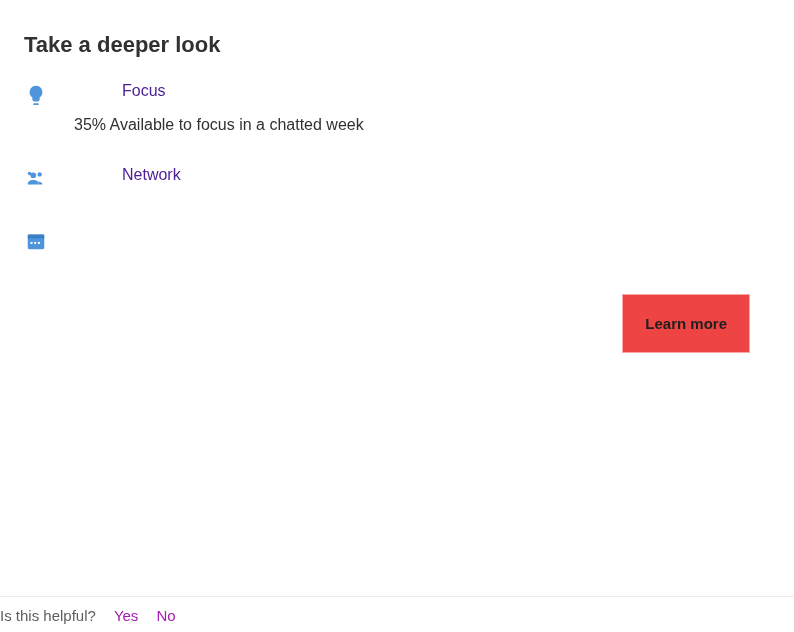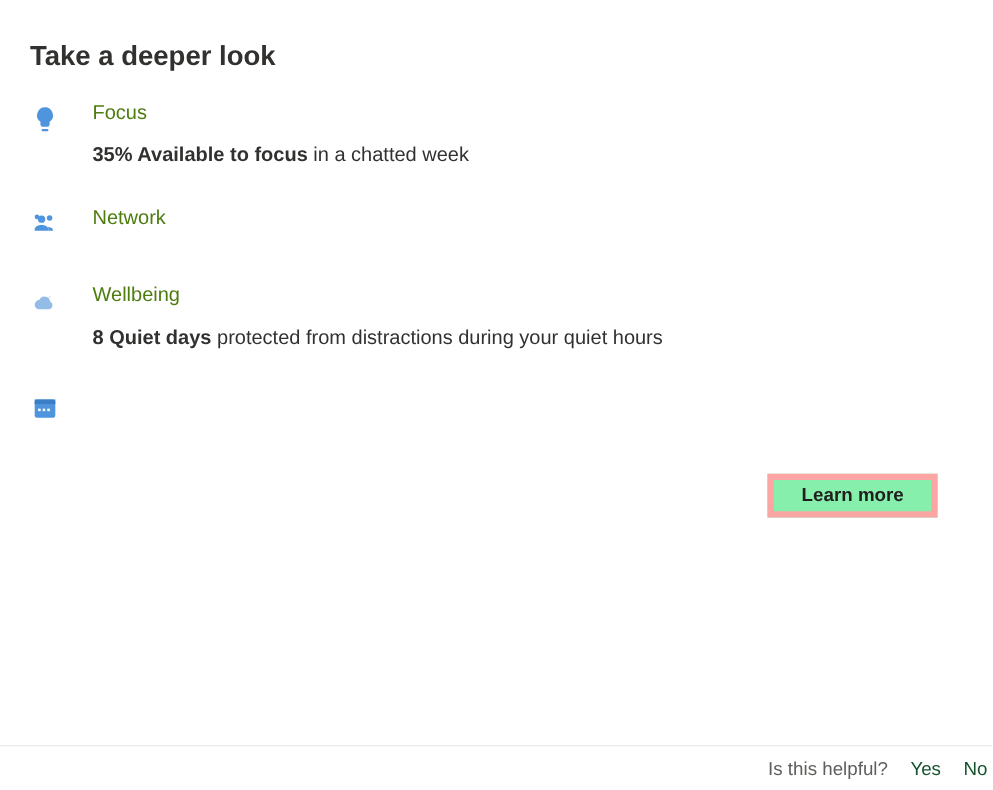--- a/index.html
+++ b/index.html
@@ -39,63 +39,63 @@
     .icon-wrap svg {
       width: 22px;
       height: 22px;
     }
     .item-body {
       margin-left: 22px;
       flex: 1;
     }
     .item-label {
       font-size: 16px;
-      color: #4d7c0f;
+      color: #4c1d95;
       margin-bottom: 14px;
+      margin-left: 48px;
     }
     .item-detail {
       font-size: 16px;
       color: #323130;
       line-height: 1.4;
     }
     .bold {
-      font-weight: 700;
+      font-weight: 400;
     }
     .learn-more-wrap {
       display: flex;
       justify-content: flex-end;
       padding-right: 24px;
       margin-top: 42px;
     }
     .learn-more-btn {
-      border: 5px solid #fca5a5;
-      background: #86efac;
+      border: 1px solid #fca5a5;
+      background: #ef4444;
       color: #201f1e;
       font-size: 15px;
       font-weight: 600;
-      padding: 4px 22px;
+      padding: 20px 22px;
       cursor: pointer;
       font-family: inherit;
     }
     .footer {
       position: absolute;
       bottom: 0;
       left: 0;
       right: 0;
       border-top: 1px solid #edebe9;
       display: flex;
-      justify-content: flex-end;
       align-items: center;
       padding: 10px 4px 8px 0;
       gap: 18px;
       font-size: 15px;
       color: #605e5c;
     }
     .footer-link {
-      color: #14532d;
+      color: #a21caf;
       cursor: pointer;
     }
   </style>
 </head>
 <body>
 
 <div class="container">
   <div class="title">Take a deeper look</div>
 
   <div class="item">
@@ -118,32 +118,20 @@
           <circle cx="5" cy="6" r="2"></circle>
           <path d="M3 17c0-2.5 2.7-4 6-4s6 1.5 6 4v1H3v-1z"></path>
           <path d="M14.5 14.6c2 .3 4.5 1.2 4.5 3V18h-4v-1c0-.9-.2-1.7-.5-2.4z"></path>
         </svg>
     </div>
     <div class="item-body">
       <div class="item-label">Network</div>
     </div>
   </div>
 
-  <div class="item">
-    <div class="icon-wrap">
-      <svg viewBox="0 0 24 24" fill="#93bce6">
-          <path d="M17 6a4 4 0 0 1-5 3.9A5 5 0 0 0 17 6z" fill="#6aa5de"></path>
-          <path d="M7 11a5 5 0 0 1 9.6 1.5A3.5 3.5 0 0 1 16 19H7a4 4 0 0 1 0-8z"></path>
-        </svg>
-    </div>
-    <div class="item-body">
-      <div class="item-label">Wellbeing</div>
-      <div class="item-detail"><span class="bold">8 Quiet days</span><span> protected from distractions during your quiet hours</span></div>
-    </div>
-  </div>
 
   <div class="item">
     <div class="icon-wrap">
       <svg viewBox="0 0 24 24" fill="#4f95dd">
           <rect x="3" y="5" width="18" height="16" rx="2"></rect>
           <rect x="3" y="5" width="18" height="4" fill="#3a7fc6"></rect>
           <rect x="6" y="13" width="2.2" height="2.2" fill="#fff"></rect>
           <rect x="10" y="13" width="2.2" height="2.2" fill="#fff"></rect>
           <rect x="14" y="13" width="2.2" height="2.2" fill="#fff"></rect>
         </svg>

